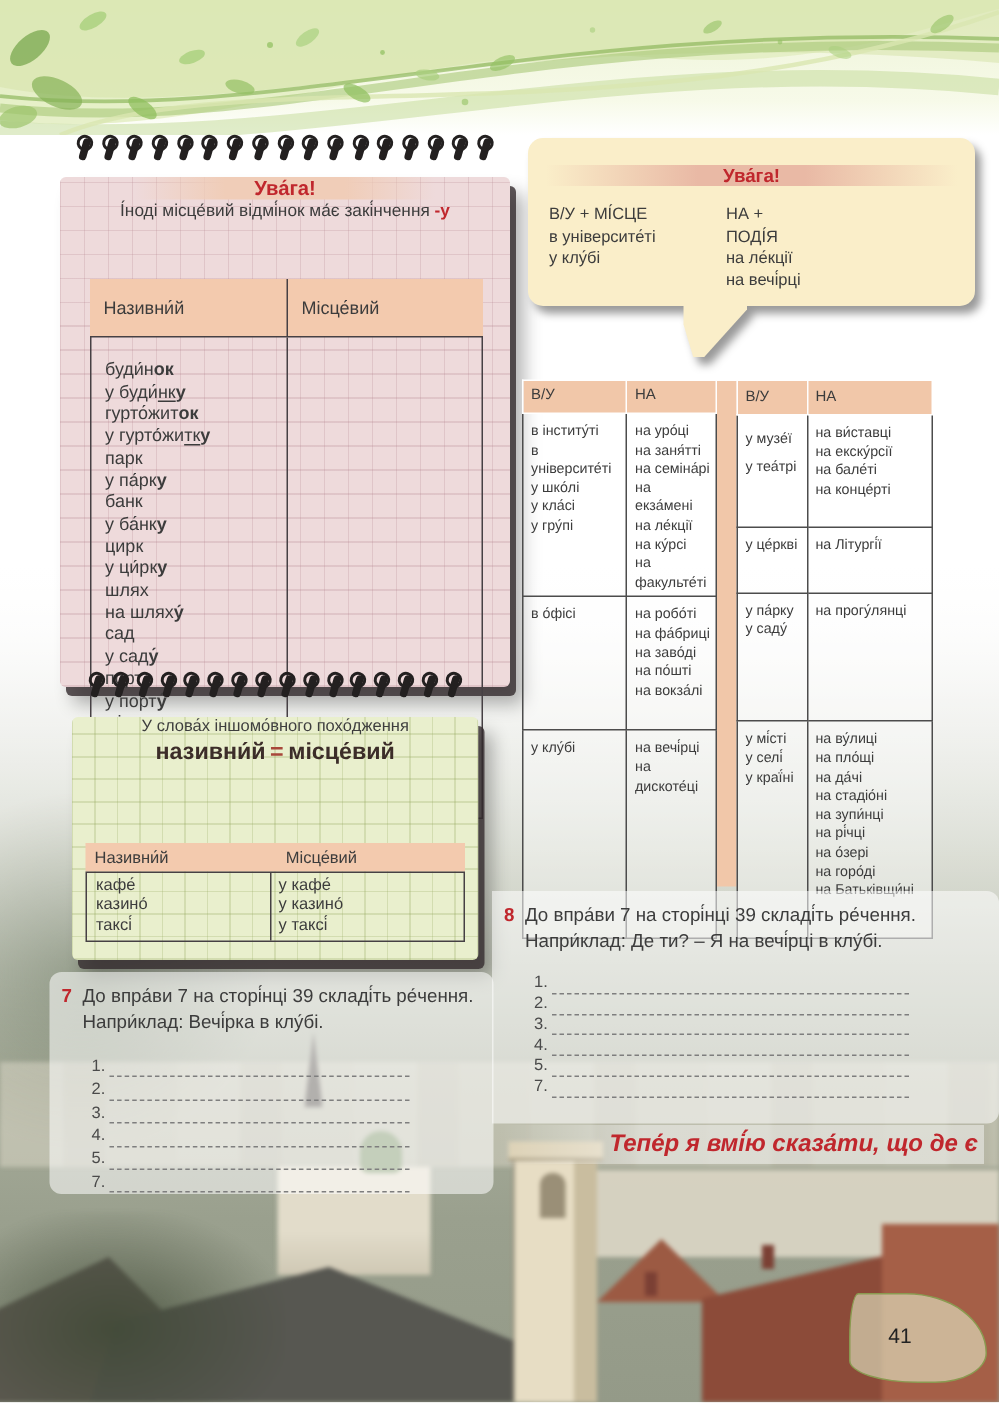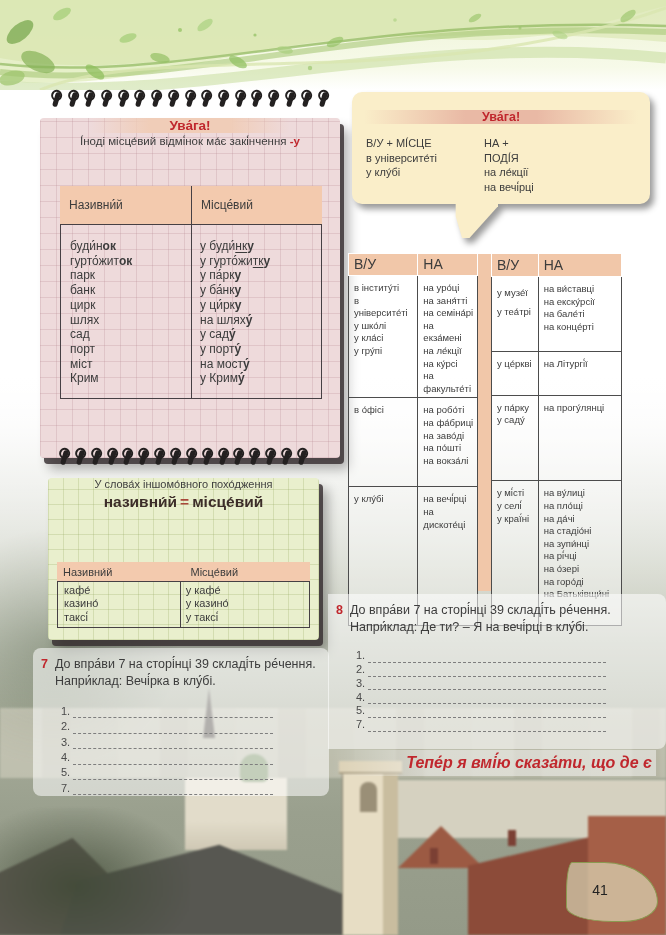--- a/index.html
+++ b/index.html
@@ -39,21 +39,21 @@
   .ptitle{margin:16px auto 2px;width:200px;text-align:center;font-weight:bold;font-size:13.5px;color:#c0272d;
     background:linear-gradient(90deg,rgba(240,205,184,0) 0,#f0cdb8 30%,#f0cdb8 70%,rgba(240,205,184,0) 100%);}
   .psub{text-align:center;font-size:11.5px;color:#3c3c3c;}
   .psub b{color:#c0272d;}
   .ptable{position:absolute;left:20px;right:18px;top:68px;}
   .phead{display:grid;grid-template-columns:1fr 1fr;background:#f3caae;height:38px;align-items:center;font-size:12px;}
   .phead span{padding-left:9px;}
   .phead span:last-child{border-left:1px solid #464044;height:100%;display:flex;align-items:center;}
   .pbody{border:1px solid #464044;position:relative;padding:14px 0 12px;font-size:12px;line-height:14.7px;}
   .pbody::before{content:"";position:absolute;left:50%;top:0;bottom:0;width:1px;background:#464044;}
-  .prow{display:grid;grid-template-columns:1fr 1fr;}
+  .prow{display:grid;grid-template-columns:1fr;}
   .pc{padding-left:9px;}
   .pc u{text-underline-offset:2px;}
 
   .green-note{left:48px;top:450px;width:271px;}
   .green-note .paper{height:162px;}
   .gline1{margin-top:18px;text-align:center;font-size:11px;color:#3e3e3e;}
   .gline2{text-align:center;font-size:15.5px;font-weight:bold;color:#3c2d29;margin-top:3px;}
   .gline2 .eq{color:#a8473a;padding:0 3px;}
   .gtable{position:absolute;left:9px;right:9px;top:84px;font-size:11px;}
   .ghead{display:grid;grid-template-columns:1fr 1fr;background:#f3caae;height:19px;align-items:center;gap:2px;}
@@ -70,21 +70,21 @@
   .btitle{position:absolute;left:0;right:0;top:18px;text-align:center;font-weight:bold;font-size:12.5px;color:#c0272d;
     background:linear-gradient(90deg,rgba(233,185,165,0) 4%,#e9b9a5 38%,#e9b9a5 62%,rgba(233,185,165,0) 96%);}
   .bcols{position:absolute;left:14px;right:12px;top:44px;display:grid;grid-template-columns:118px 58px 1fr;font-size:11px;line-height:14.5px;}
   .tail{position:absolute;left:100px;top:110px;width:46px;height:36px;background:#faeec9;
     clip-path:polygon(8% 0,100% 0,100% 12%,38% 100%,22% 100%,8% 40%);}
 
   
   .loc-table{position:absolute;left:348px;top:253px;width:274px;display:flex;}
   .loc-table table{border-collapse:collapse;table-layout:fixed;font-size:9.5px;line-height:12.6px;}
   .loc-table th{background:#f1c7a9;border:1px solid #fff;font-weight:normal;text-align:left;
-    padding:4px 3px 4px 5px;font-size:14px;height:13px;}
+    padding:4px 3px 4px 5px;font-size:10px;height:13px;}
   .loc-table td{border:1px solid #4c4c4c;vertical-align:top;padding:6px 3px 2px 5px;
     white-space:pre-line;background:rgba(255,255,255,.35);}
   .gapband{width:13px;background:#f1c7a9;height:337px;margin-top:1px;}
   table.ltab col.c1{width:70px;} table.ltab col.c2{width:60px;}
   table.rtab col.c1{width:47px;} table.rtab col.c2{width:84px;}
   .ltab tr.r1 td{height:95px;} .ltab tr.r2 td{height:80px;} .ltab tr.r3 td{height:130px;}
   .rtab tr.r1 td{height:63px;} .rtab tr.r2 td{height:33px;} .rtab tr.r3 td{height:73px;} .rtab tr.r4 td{height:130px;}
   .rtab td.sp{line-height:19px;}
 
   

